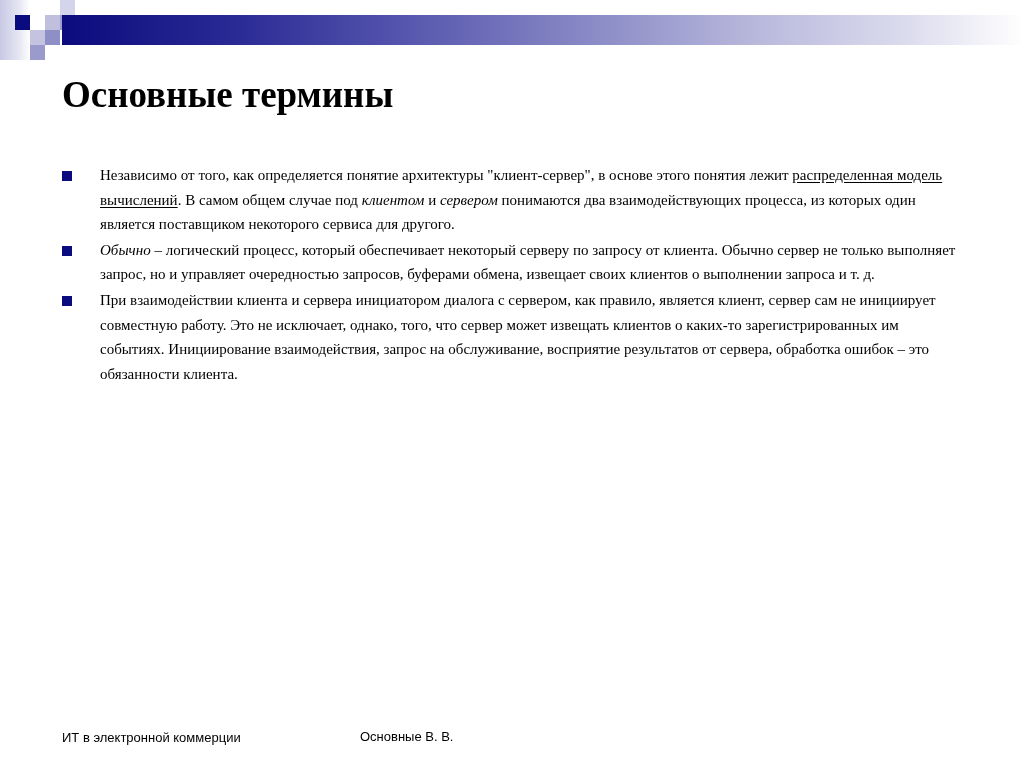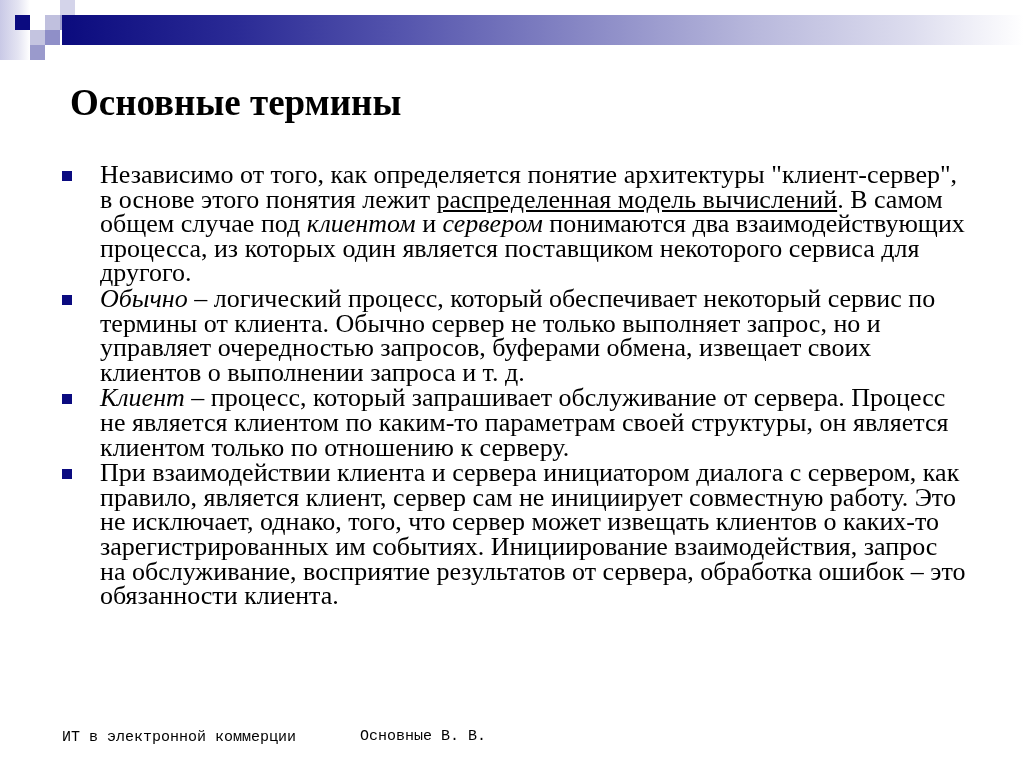--- a/index.html
+++ b/index.html
@@ -14,40 +14,40 @@
       position: absolute; left: 0; top: 0; width: 30px; height: 60px;
       background: linear-gradient(to right, #c9c9e6 0%, #e4e4f2 60%, #ffffff 100%);
     }
     .header-bar {
       position: absolute; left: 62px; top: 15px; width: 962px; height: 30px;
       background: linear-gradient(to right, #0b0b7e 0%, #2a2a95 18%, #5454ad 35%, #8a8ac6 55%, #b8b8dc 72%, #dcdcee 88%, #ffffff 100%);
     }
     .title {
       position: absolute; left: 62px; top: 70px;
       font-family: "Liberation Serif", "DejaVu Serif", serif;
-      font-weight: bold; font-size: 37px; line-height: 50px; margin: 8px;
+      font-weight: bold; font-size: 37px; line-height: 50px; margin: 0;
     }
     .content {
       position: absolute; left: 62px; top: 163px; width: 905px;
       list-style: none; margin: 0; padding: 0;
     }
     .content li {
       position: relative; padding-left: 38px;
-      font-size: 26px; line-height: 24.6px;
+      font-size: 15px; line-height: 24.6px;
       margin-bottom: 1px;
     }
     .bullet {
       position: absolute; left: 0; top: 8px; width: 10px; height: 10px;
       background: #0b0b80;
     }
     .u { text-decoration: underline; text-underline-offset: 2px; }
     .footer-left, .footer-right {
       position: absolute; top: 728px;
-      font-family: Liberation Mono, monospace;
-      font-size: 15px; line-height: 20px;
+      font-family: Liberation Sans, sans-serif;
+      font-size: 13px; line-height: 20px;
     }
     .footer-left { left: 62px; }
     .footer-right { left: 360px; top: 727px; }
   </style>
 </head>
 <body>
 
 <div class="pale-col"></div>
 <div class="sq" style="left:15px;top:15px;background:#0b0b80;"></div>
 <div class="sq" style="left:30px;top:30px;background:#c4c4e0;"></div>
@@ -60,25 +60,21 @@
 
 <h1 class="title">Основные термины</h1>
 
 <ul class="content">
   <li>
     <span class="bullet"></span>
     <span>Независимо от того, как определяется понятие архитектуры "клиент-сервер", в основе этого понятия лежит </span><span class="u">распределенная модель вычислений</span><span>. В самом общем случае под </span><i>клиентом</i><span> и </span><i>сервером</i><span> понимаются два взаимодействующих процесса, из которых один является поставщиком некоторого сервиса для другого.</span>
   </li>
   <li>
     <span class="bullet"></span>
-    <i>Обычно</i><span> – логический процесс, который обеспечивает некоторый сервис по термины от клиента. Обычно сервер не только выполняет запрос, но и управляет очередностью запросов, буферами обмена, извещает своих клиентов о выполнении запроса и т. д.</span>
-  </li>
-  <li>
-    <span class="bullet"></span>
-    <i>Клиент</i><span> – процесс, который запрашивает обслуживание от сервера. Процесс не является клиентом по каким-то параметрам своей структуры, он является клиентом только по отношению к серверу.</span>
+    <i>Обычно</i><span> – логический процесс, который обеспечивает некоторый серверу по запросу от клиента. Обычно сервер не только выполняет запрос, но и управляет очередностью запросов, буферами обмена, извещает своих клиентов о выполнении запроса и т. д.</span>
   </li>
   <li>
     <span class="bullet"></span>
     <span>При взаимодействии клиента и сервера инициатором диалога с сервером, как правило, является клиент, сервер сам не инициирует совместную работу. Это не исключает, однако, того, что сервер может извещать клиентов о каких-то зарегистрированных им событиях. Инициирование взаимодействия, запрос на обслуживание, восприятие результатов от сервера, обработка ошибок – это обязанности клиента.</span>
   </li>
 </ul>
 
 <div class="footer-left">ИТ в электронной коммерции</div>
 <div class="footer-right">Основные В. В.</div>
 

